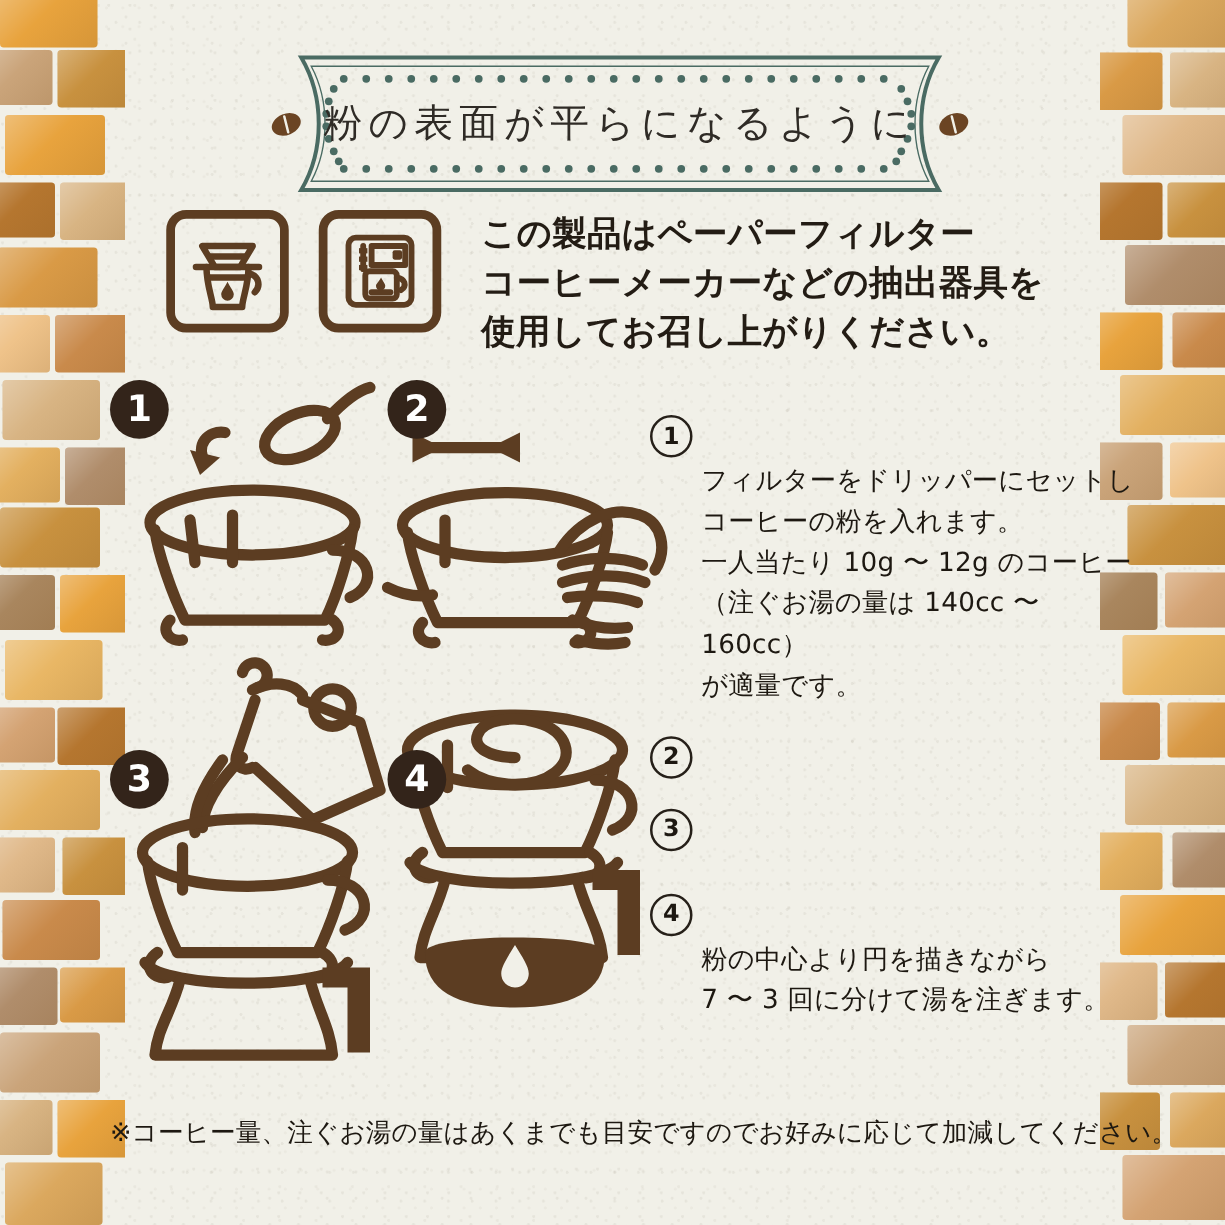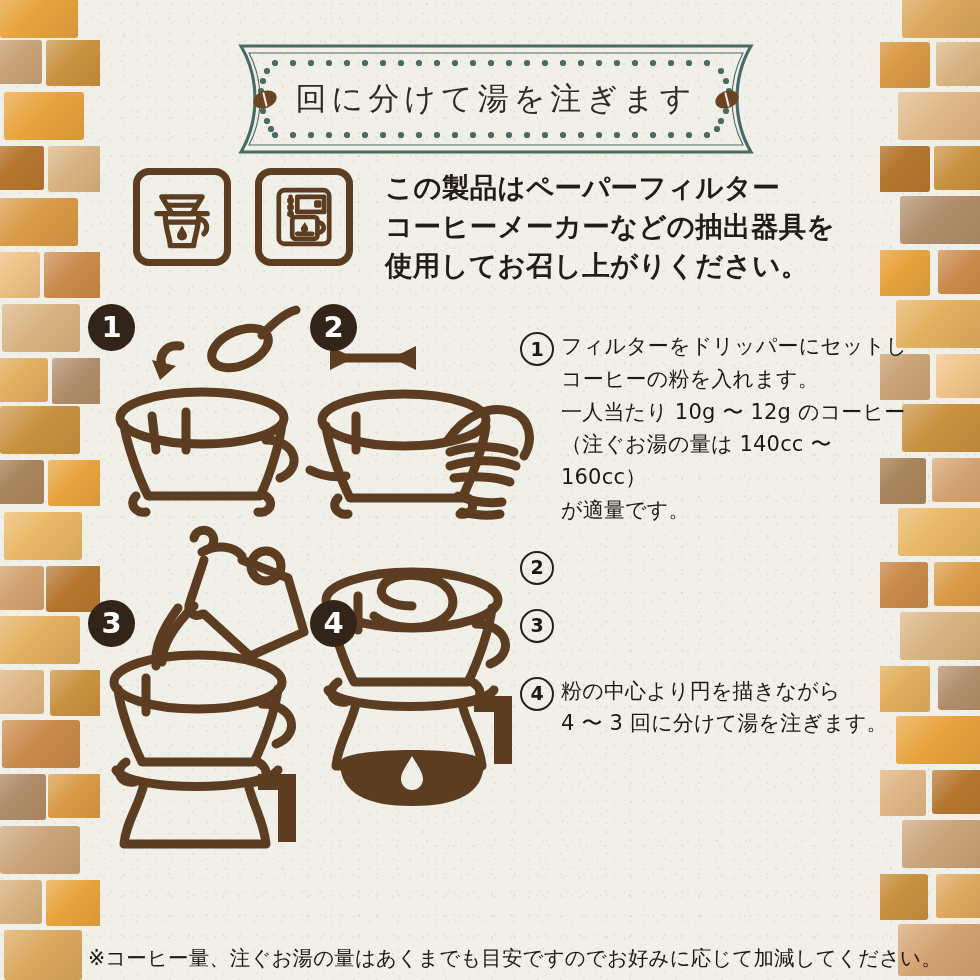--- a/index.html
+++ b/index.html
@@ -65,25 +65,25 @@
   }
 
   
   .steps{position:absolute;left:520px;top:330px;width:390px;}
   .step{display:flex;align-items:flex-start;margin-bottom:22px;}
   .circnum{
     flex:0 0 auto;width:30px;height:30px;border:2.2px solid #262019;border-radius:50%;
     display:flex;align-items:center;justify-content:center;font-size:19px;font-weight:700;
     color:#1d1811;margin-right:7px;margin-top:2px;line-height:1;
   }
-  .step-text{color:#1d1811;font-size:21px;line-height:1.56;white-space:pre-line;letter-spacing:.2px;}
+  .step-text{color:#1d1811;font-size:21px;line-height:1.56;white-space:pre-line;letter-spacing:.2px;margin-top:38px;}
 
   
   .footnote{
-    position:absolute;left:88px;top:944px;width:810px;
+    position:absolute;left:88px;top:892px;width:810px;
     font-size:20.5px;color:#1d1811;letter-spacing:.1px;white-space:nowrap;
   }
 </style>
 </head>
 <body>
 
 <div id="page">
   <div class="paper"></div>
 
   <div class="brickcol left" id="brick-left">
@@ -219,21 +219,21 @@
           <circle cx="513" cy="38" r="3.1"></circle>
           <circle cx="516" cy="48" r="3.1"></circle>
         <circle cx="516" cy="58" r="3.1"></circle>
           <circle cx="513" cy="68" r="3.1"></circle>
           <circle cx="508" cy="78" r="3.1"></circle>
         <circle cx="504" cy="86" r="3.1"></circle>
       </g>
     </svg>
     <div class="banner-title">
       <span class="bean"></span>
-      <span>回に分けて湯を注ぎます</span>
+      <span>粉の表面が平らになるように</span>
       <span class="bean"></span>
     </div>
   </div>
 
   <div class="intro">
     <svg class="icon-box" viewBox="0 0 100 100">
       <g fill="none" stroke="#5c3d22" stroke-width="6.2" stroke-linecap="round" stroke-linejoin="round">
         <path d="M26 26 H74 L62 46 H38 Z"></path>
         <path d="M20 46 H80"></path>
         <path d="M32 56 H68"></path>
@@ -356,18 +356,18 @@
     </div>
     <div class="step" style="margin-top:4px;">
       <div class="circnum">2</div>
     </div>
     <div class="step" style="margin-top:6px;">
       <div class="circnum">3</div>
     </div>
     <div class="step" style="margin-top:32px;">
       <div class="circnum">4</div>
       <div class="step-text">粉の中心より円を描きながら
-4 〜 3 回に分けて湯を注ぎます。</div>
+7 〜 3 回に分けて湯を注ぎます。</div>
     </div>
   </div>
 
   <div class="footnote">※コーヒー量、注ぐお湯の量はあくまでも目安ですのでお好みに応じて加減してください。</div>
 </div>
 
 </body></html>

